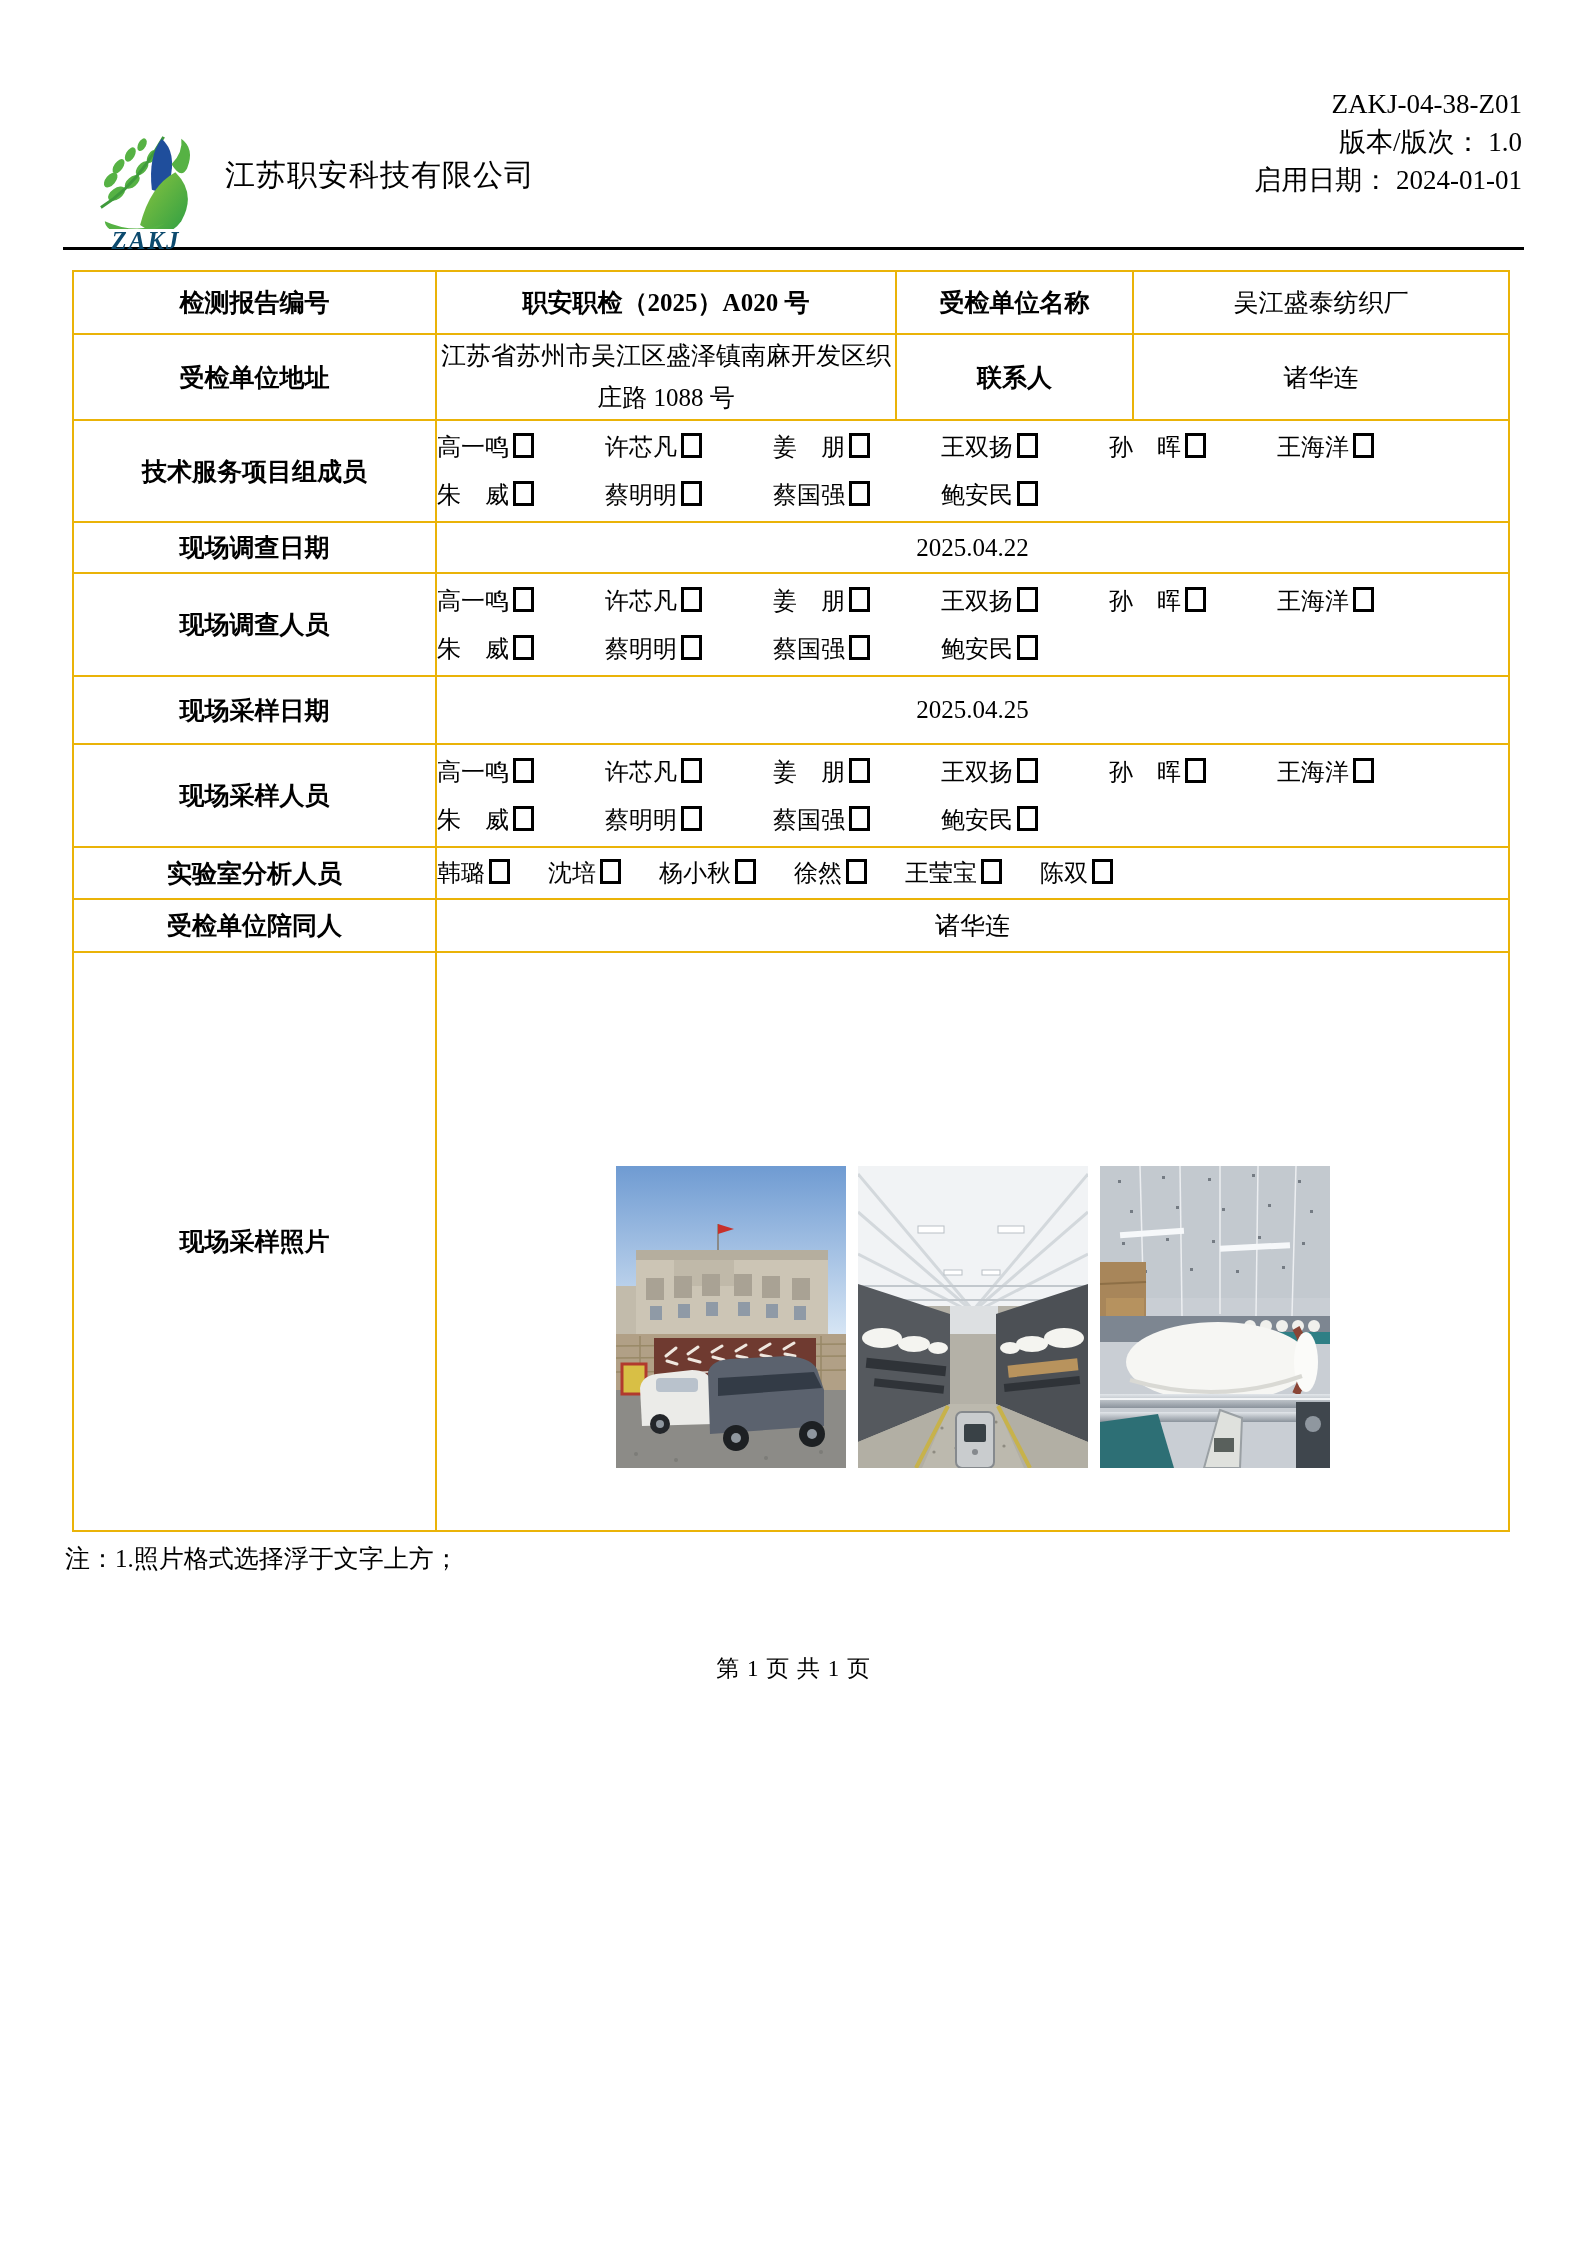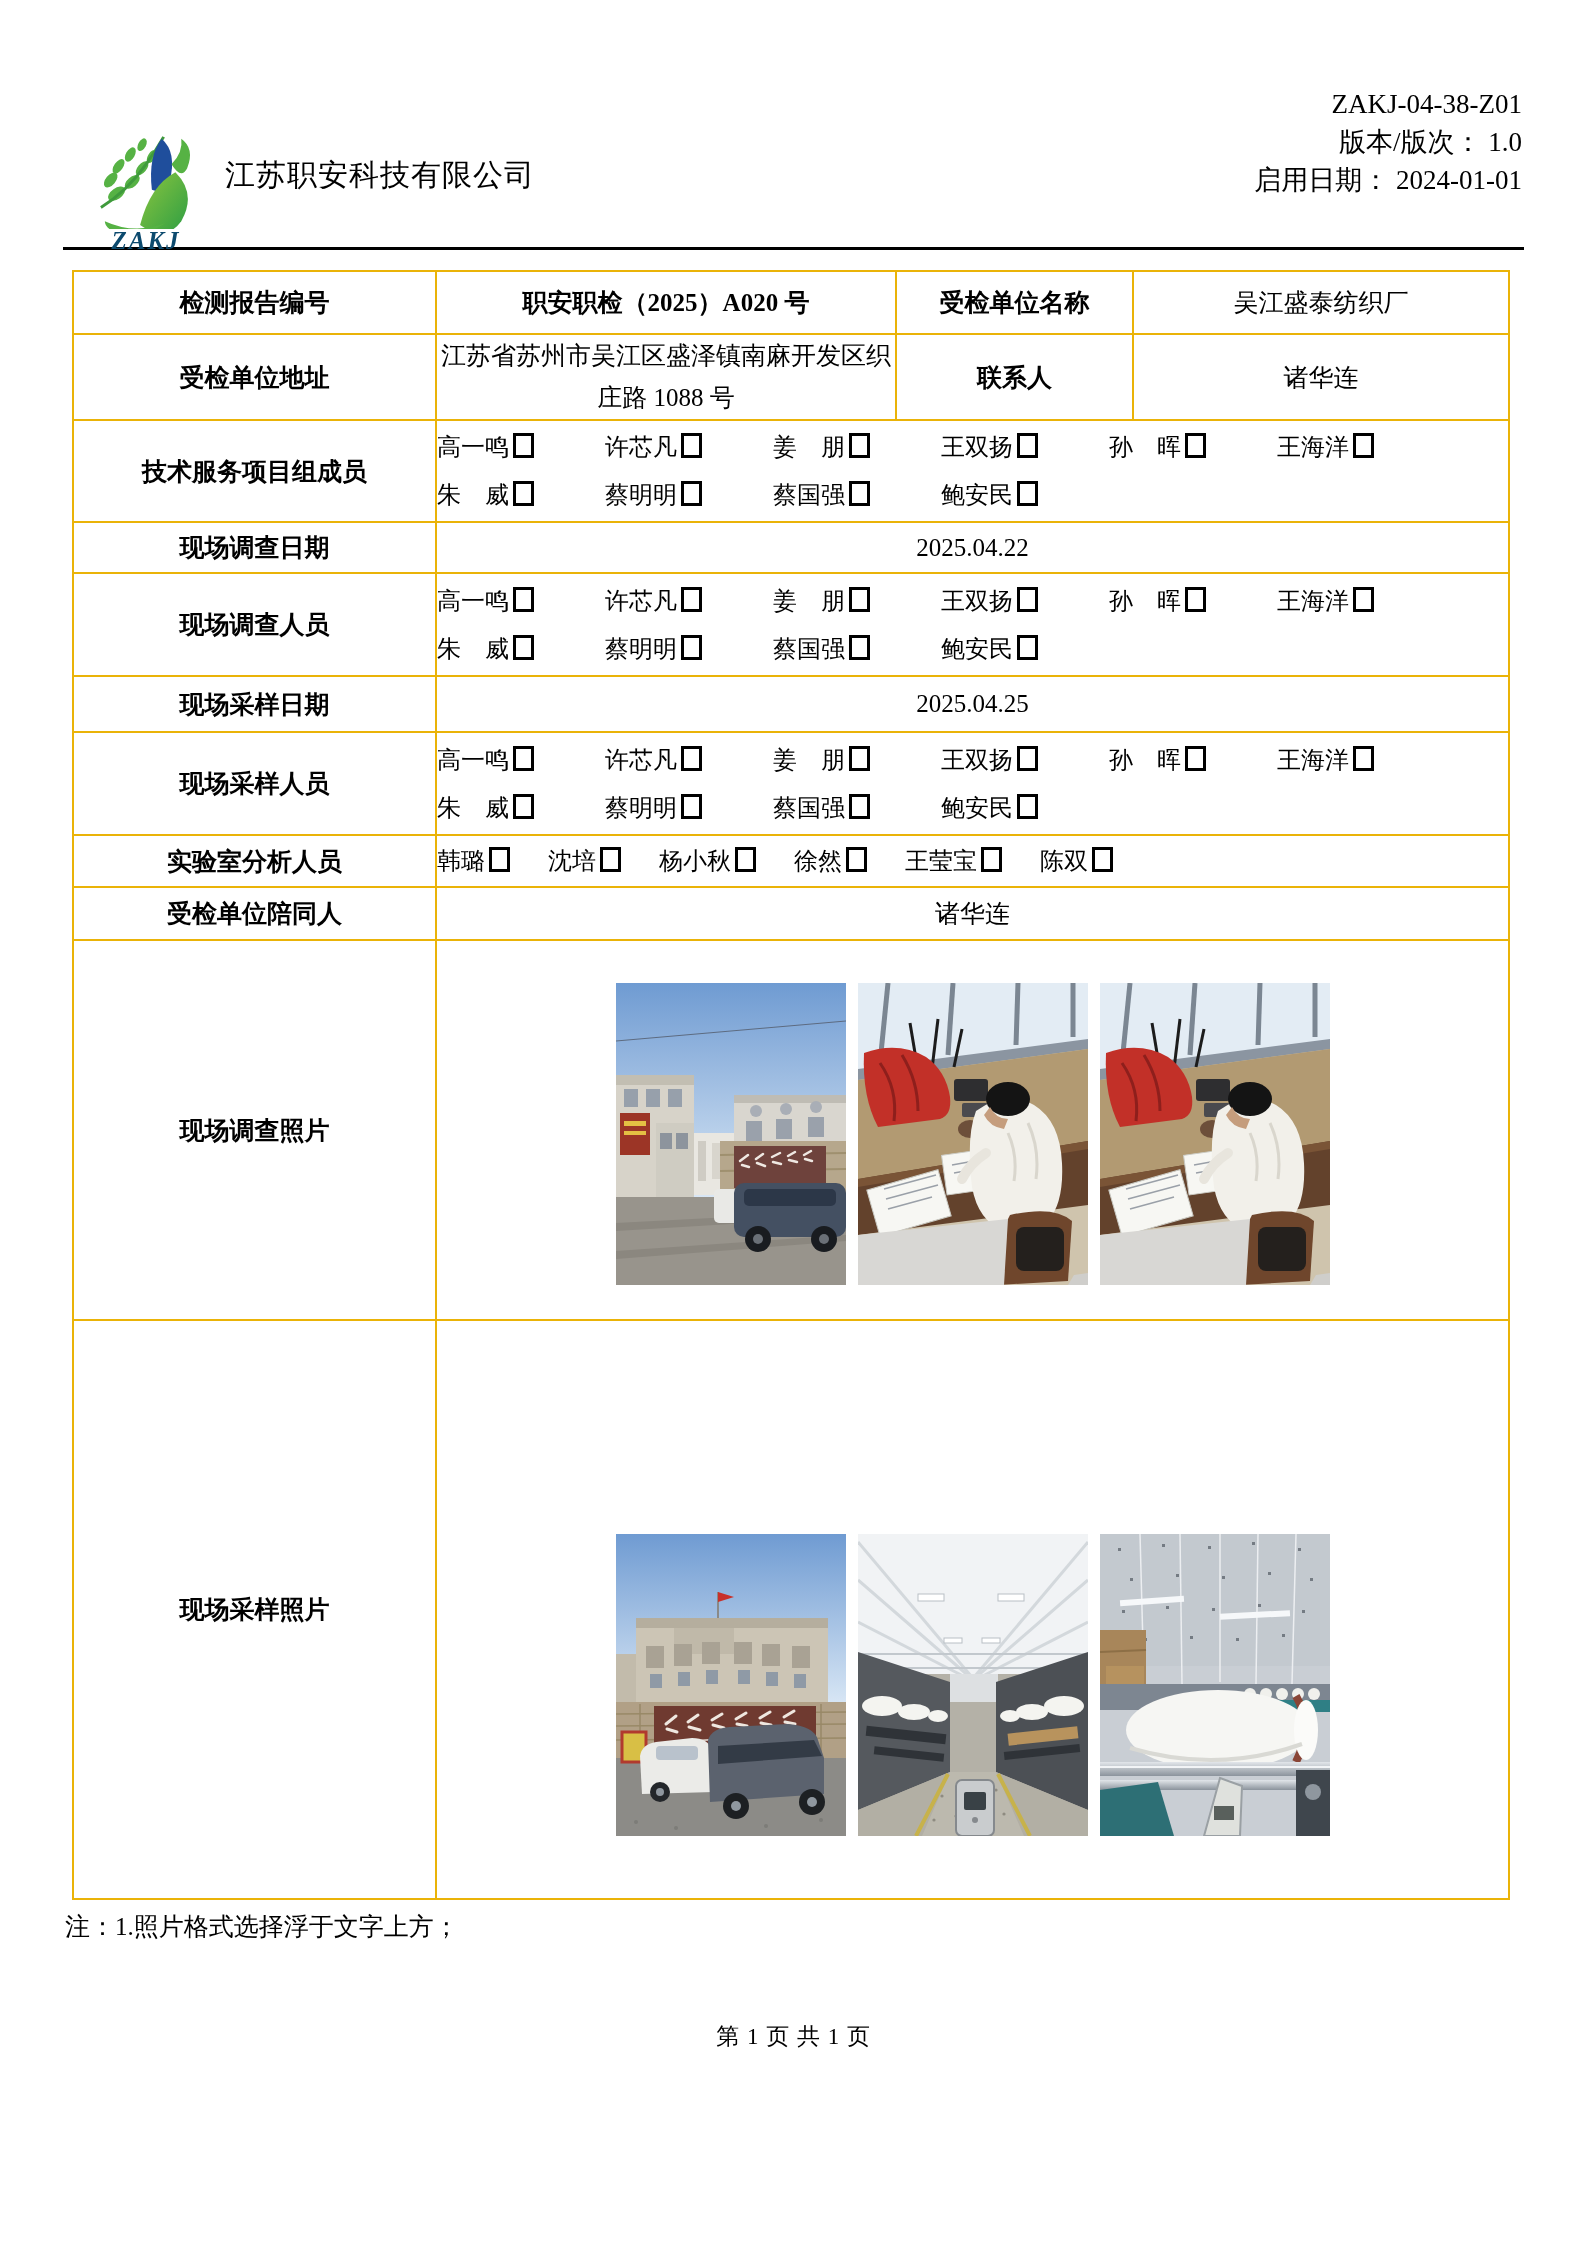--- a/index.html
+++ b/index.html
@@ -431,21 +431,21 @@
         </div>
         <div class="name-line">
           <span class="name-slot"><span>朱　威</span><span class="cb"></span></span>
           <span class="name-slot"><span>蔡明明</span><span class="cb"></span></span>
           <span class="name-slot"><span>蔡国强</span><span class="cb"></span></span>
           <span class="name-slot"><span>鲍安民</span><span class="cb"></span></span>
         </div>
       </td>
     </tr>
 
-    <tr style="height:56px">
+    <tr style="height:68px">
       <td class="lbl">现场采样日期</td>
       <td class="ctr" colspan="3">2025.04.25</td>
     </tr>
 
     <tr style="height:103px">
       <td class="lbl">现场采样人员</td>
       <td class="names-cell" colspan="3">
         <div class="name-line">
           <span class="name-slot"><span>高一鸣</span><span class="cb"></span></span>
           <span class="name-slot"><span>许芯凡</span><span class="cb"></span></span>
@@ -475,36 +475,20 @@
           <span class="name-slot-sm"><span>陈双</span><span class="cb"></span></span>
         </div>
       </td>
     </tr>
 
     <tr style="height:53px">
       <td class="lbl">受检单位陪同人</td>
       <td class="ctr" colspan="3">诸华连</td>
     </tr>
 
-    <tr style="height:380px">
-      <td class="lbl">现场调查照片</td>
-      <td class="photo-td" colspan="3">
-        <div class="photo-strip strip-survey">
-          <svg class="photo" viewBox="0 0 230 302">
-                <use href="#ph-street"></use>
-              </svg>
-          <svg class="photo" viewBox="0 0 230 302">
-                <use href="#ph-office"></use>
-              </svg>
-          <svg class="photo" viewBox="0 0 230 302">
-                <use href="#ph-office"></use>
-              </svg>
-        </div>
-      </td>
-    </tr>
 
     <tr style="height:579px">
       <td class="lbl">现场采样照片</td>
       <td class="photo-td" colspan="3">
         <div class="photo-strip strip-sampling">
           <svg class="photo" viewBox="0 0 230 302">
                 <use href="#ph-gate"></use>
               </svg>
           <svg class="photo" viewBox="0 0 230 302">
                 <use href="#ph-loom"></use>

